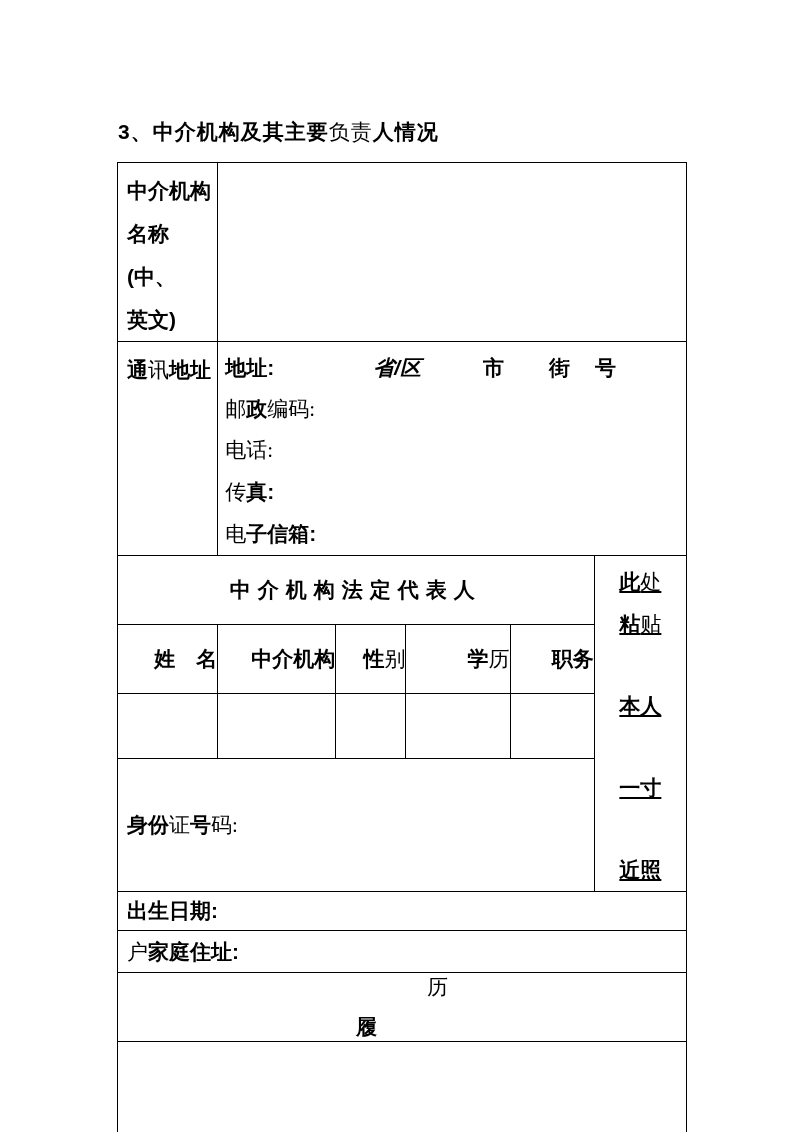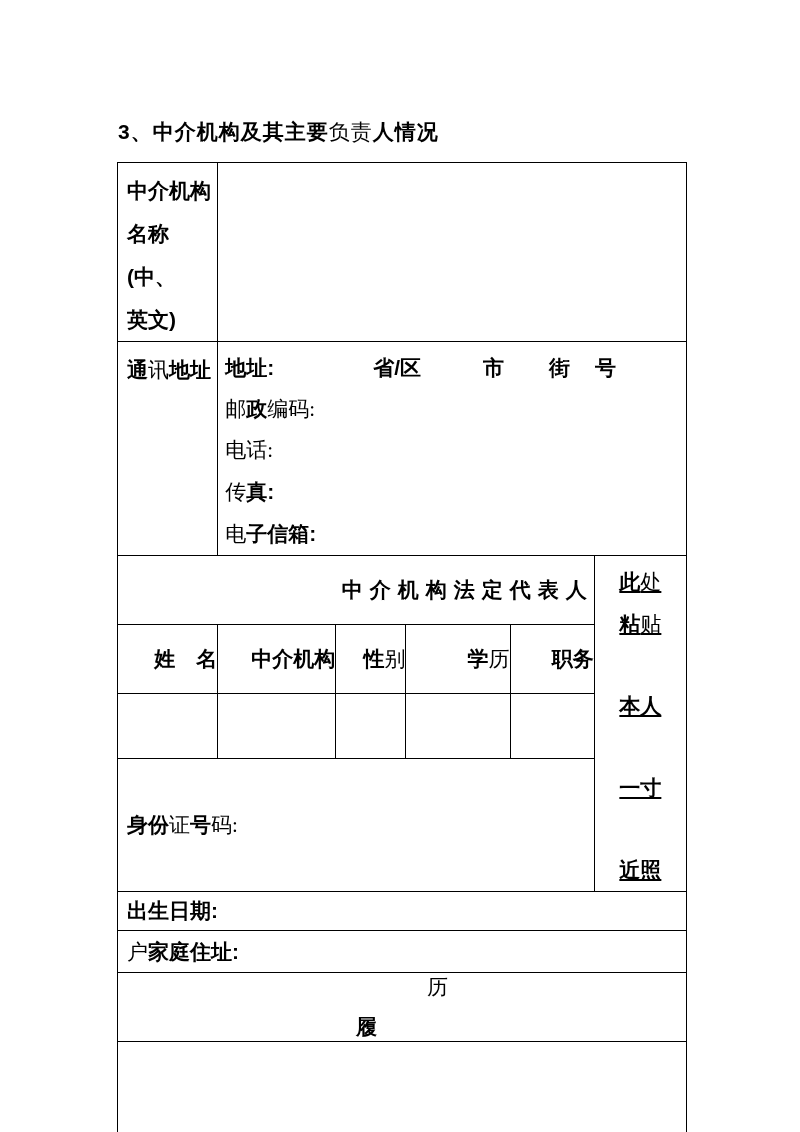--- a/index.html
+++ b/index.html
@@ -31,26 +31,26 @@
   }
   td {
     border: 1px solid #000;
     padding: 0;
     font-size: 21px;
     vertical-align: middle;
     overflow: hidden;
   }
   .label-cell { padding: 6px 4px 0 9px; line-height: 43px; vertical-align: top; font-weight: 700; }
   .contact-cell { padding: 5px 0 0 7px; line-height: 41px; vertical-align: top; }
-  .addr-province { margin-left: 99px; }
+  .addr-province { margin-left: 99px; font-style: italic; }
   .addr-city     { margin-left: 62px; }
   .addr-street   { margin-left: 45px; }
   .addr-number   { margin-left: 25px; }
   .rep-header {
-    text-align: right;
+    text-align: center;
     font-weight: 700;
     letter-spacing: 7px;
   }
   .col-header { text-align: right; font-weight: 700; }
   .id-cell { padding-left: 9px; font-weight: 700; }
   .photo-cell {
     text-align: center;
     vertical-align: top;
     padding-top: 5px;
     line-height: 42px;

